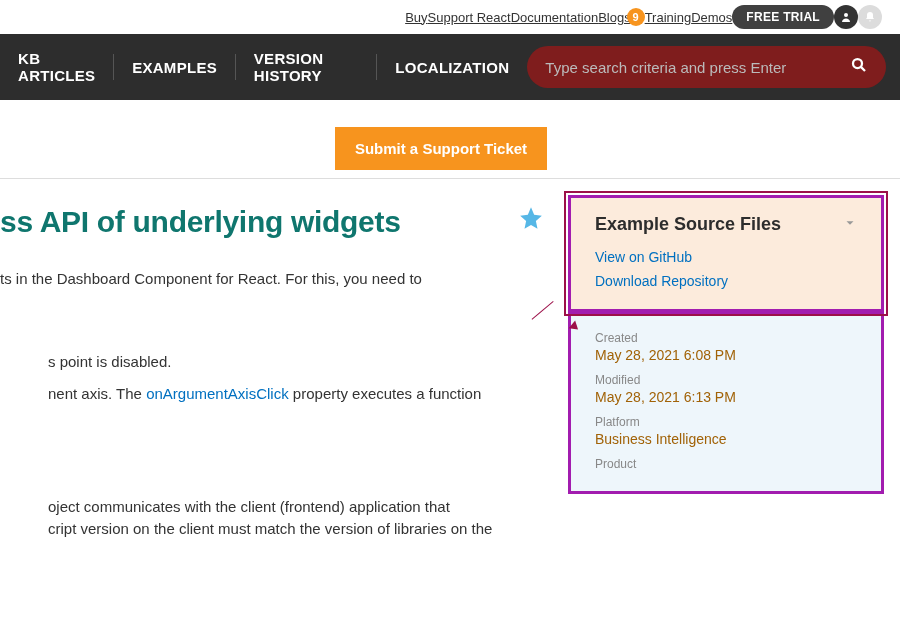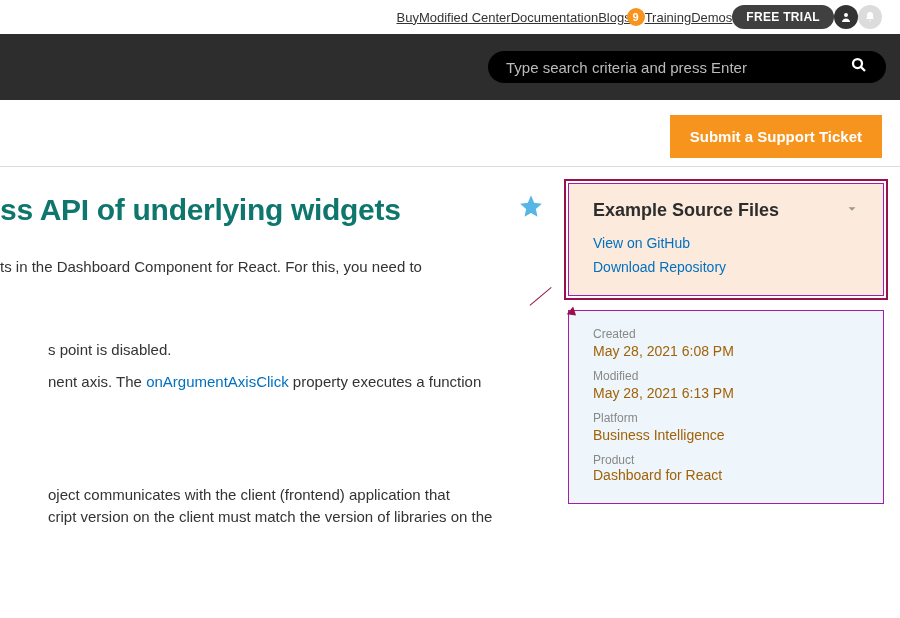--- a/index.html
+++ b/index.html
@@ -49,34 +49,34 @@
   .navtabs { display: flex; align-items: center; height: 100%; }
   .navtab {
     color: #fff; font-weight: 700; font-size: 15px;
     padding: 0 18px; letter-spacing: 0.3px; cursor: pointer;
     font-family: "Segoe UI", Arial, sans-serif;
     font-stretch: condensed;
   }
   .nav-sep { width: 1px; height: 26px; background: #555; }
   .search-box {
     margin-left: auto;
-    background: #000000; border-radius: 22px;
+    background: #7f1d1d; border-radius: 22px;
     display: flex; align-items: center;
-    padding: 0 18px; height: 32px; width: 398px;
+    padding: 0 18px; height: 42px; width: 398px;
   }
   .search-box input {
     flex: 1; background: transparent; border: none; outline: none;
     color: #ddd; font-size: 15px;
   }
   .search-box input::placeholder { color: #bbb; }
   .search-icon { color: #fff; cursor: pointer; }
   
   .subhead {
-    height: 52px; display: flex; align-items: center; justify-content: flex-end;
-    padding-right: 18px; border-bottom: 1px solid #ddd; padding-top: 10px; padding-bottom: 4px;
+    height: 52px; display: flex; align-items: center; justify-content: center;
+    padding-right: 18px; border-bottom: 1px solid #ddd; padding-top: 22px; padding-bottom: 4px;
     box-sizing: content-box;
   }
   .submit-btn {
     background: #f7941e; color: #fff; font-weight: 600;
     padding: 13px 20px; font-size: 15px; cursor: pointer; border: none;
   }
   
   .main-area { display: flex; }
   .content-col {
     flex: 1; padding: 20px 24px 0 0; color: #333;
@@ -89,21 +89,21 @@
     font-family: "Segoe UI", Arial, sans-serif;
     letter-spacing: -0.3px;
   }
   .star-icon { color: #56b7e6; cursor: pointer; }
   .body-text { margin-bottom: 36px; }
   .body-block { margin-top: 60px; padding-left: 48px; }
   .inline-link { color: #0070c0; cursor: pointer; }
   
   .side-col { width: 332px; padding: 16px 16px 0 0; }
   .panel {
-    border: 1px solid #a21caf; padding: 16px 24px 20px 24px; margin-bottom: 14px;
+    border: 3px solid #a21caf; padding: 16px 24px 20px 24px; 
   }
   .panel.source {
     background: #fcebdc;
     outline: 2px solid #9c1049;
     outline-offset: 2px;
     position: relative;
   }
   .panel.source::after {
     content: "";
     position: absolute;
@@ -137,21 +137,21 @@
   .meta-label { color: #888; font-size: 12px; margin-top: 10px; }
   .meta-label:first-child { margin-top: 0; }
   .meta-value { color: #a16207; font-size: 14px; margin-top: 2px; }
 </style>
 </head>
 <body>
 
 <div class="topbar">
   <div class="toplinks">
     <span class="toplink">Buy</span>
-    <span class="toplink">Modified Center</span>
+    <span class="toplink">Support React</span>
     <span class="toplink">Documentation</span>
     <span style="display:flex;align-items:center;gap:4px">
       <span class="toplink">Blogs</span>
       <span class="blog-badge">9</span>
     </span>
     <span class="toplink">Training</span>
     <span class="toplink">Demos</span>
     <span class="free-trial-btn">FREE TRIAL</span>
     <span class="circ-icon circ-dark">
       <svg width="12" height="12" viewBox="0 0 24 24" fill="white">
@@ -161,20 +161,29 @@
     </span>
     <span class="circ-icon circ-light">
       <svg width="12" height="12" viewBox="0 0 24 24" fill="white">
           <path d="M12 2a6 6 0 0 0-6 6v5l-2 3h16l-2-3V8a6 6 0 0 0-6-6zM10 19a2 2 0 0 0 4 0"></path>
         </svg>
     </span>
   </div>
 </div>
 
 <div class="navbar">
+  <div class="navtabs">
+    <span class="navtab">KB ARTICLES</span>
+    <span class="nav-sep"></span>
+    <span class="navtab">EXAMPLES</span>
+    <span class="nav-sep"></span>
+    <span class="navtab">VERSION HISTORY</span>
+    <span class="nav-sep"></span>
+    <span class="navtab">LOCALIZATION</span>
+  </div>
   <div class="search-box">
     <input type="text" placeholder="Type search criteria and press Enter" style="">
     <span class="search-icon">
       <svg width="18" height="18" viewBox="0 0 24 24" fill="none" stroke="white" stroke-width="3">
           <circle cx="10" cy="10" r="6"></circle>
           <line x1="20" y1="20" x2="14.5" y2="14.5"></line>
         </svg>
     </span>
   </div>
 </div>
@@ -223,16 +232,15 @@
     </div>
 
     <div class="panel meta">
       <div class="meta-label">Created</div>
       <div class="meta-value">May 28, 2021 6:08 PM</div>
       <div class="meta-label">Modified</div>
       <div class="meta-value">May 28, 2021 6:13 PM</div>
       <div class="meta-label">Platform</div>
       <div class="meta-value">Business Intelligence</div>
       <div class="meta-label">Product</div>
-      <div class="meta-value" style="margin-top:0">Dashboard for React</div>
     </div>
   </div>
 </div>
 
 </body></html>

